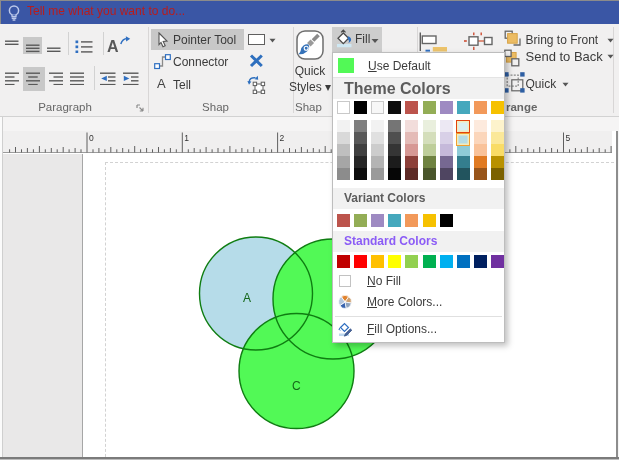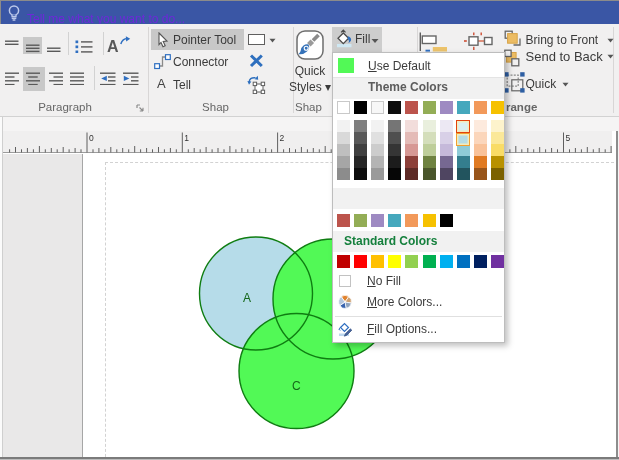--- a/index.html
+++ b/index.html
@@ -5,21 +5,21 @@
 .abs{position:absolute;}
 div{box-sizing:border-box;}
 </style></head><body>
 <div class="abs" style="left:0;top:0;width:619px;height:460px;background:#fff;"></div>
 <div class="abs" style="left:0;top:0;width:619px;height:24px;background:#3a56a5;border-top:1px solid #8b8b8b;border-left:1px solid #8b8b8b;"></div>
 <svg style="position:absolute;left:7px;top:3.5px;" width="14" height="17" viewBox="0 0 14 17">
     <circle cx="7" cy="6.5" r="4.6" fill="none" stroke="#bcc8ea" stroke-width="1.5"></circle>
     <path d="M5 10.5 L5 12.5 L9 12.5 L9 10.5" fill="#3e5dab" stroke="#bcc8ea" stroke-width="1.3"></path>
     <path d="M4.7 14.2 H9.3 M5.6 16 H8.4" stroke="#bcc8ea" stroke-width="1.4"></path>
   </svg>
-<div class="abs" style="left:27px;top:12px;font-size:12px;color:#6d28d9;">Tell me what you want to do...</div>
+<div class="abs" style="left:27px;top:4px;font-size:12px;color:#b91c1c;">Tell me what you want to do...</div>
 <div class="abs" style="left:0;top:24px;width:619px;height:93px;background:#f1f0f0;border-bottom:1px solid #d2d2d2;"></div>
 <div class="abs" style="left:147.5px;top:27px;width:1px;height:86px;background:#d8d6d6;"></div>
 <div class="abs" style="left:292.5px;top:27px;width:1px;height:86px;background:#d8d6d6;"></div>
 <div class="abs" style="left:417.0px;top:27px;width:1px;height:86px;background:#d8d6d6;"></div>
 <div class="abs" style="left:613.0px;top:27px;width:1px;height:86px;background:#d8d6d6;"></div>
 <div class="abs" style="left:22.5px;top:36.5px;width:19.5px;height:17.5px;background:#c8c8c8;"></div>
 <svg style="position:absolute;left:5px;top:39.5px;" width="16" height="6" viewBox="0 0 16 6">
     <rect x="0" y="0.5" width="13.5" height="1.4" fill="#595959"></rect>
     <rect x="0" y="3.6" width="13.5" height="1.4" fill="#595959"></rect>
   </svg>
@@ -214,21 +214,21 @@
     <text x="142" y="180" font-size="12" fill="#15671a" font-family="Liberation Sans">C</text>
   </svg>
 <div class="abs" style="left:616.2px;top:131px;width:1.8px;height:329px;background:#8d8d8d;"></div>
 <div class="abs" style="left:618px;top:131px;width:1px;height:329px;background:#f5f5f5;"></div>
 <div class="abs" style="left:0;top:457px;width:619px;height:2.7px;background:#7b7b7b;"></div>
 <div class="abs" style="left:0;top:459.4px;width:619px;height:0.6px;background:#bdbdbd;"></div>
 <div class="abs" style="left:332px;top:52px;width:173px;height:291px;background:#fff;border:1px solid #bdbdbd;box-shadow:3px 3px 6px rgba(0,0,0,0.25);">
     <div style="position:absolute;left:5px;top:4.5px;width:15.5px;height:15.5px;background:#52f956;"></div>
     <div style="position:absolute;left:35px;top:6px;font-size:12px;color:#3c3c3c;"><span style="text-decoration:underline">U</span>se Default</div>
     <div style="position:absolute;left:0px;top:24px;width:171px;height:22px;background:#f1f1f1;border-top:1px solid #e4e4e4;"></div>
-    <div style="position:absolute;left:11px;top:27px;font-size:12px;font-weight:bold;color:#5c5c5c;margin-left:24px;">Theme Colors</div>
+    <div style="position:absolute;left:11px;top:27px;font-size:16px;font-weight:bold;color:#5c5c5c;">Theme Colors</div>
     <div style="position:absolute;left:4.0px;top:47.5px;width:13.0px;height:13.0px;background:#ffffff;border:1px solid #c9c9c9;box-sizing:border-box"></div>
     <div style="position:absolute;left:21.1px;top:47.5px;width:13.0px;height:13.0px;background:#000000;box-sizing:border-box"></div>
     <div style="position:absolute;left:38.2px;top:47.5px;width:13.0px;height:13.0px;background:#f7f7f7;border:1px solid #c9c9c9;box-sizing:border-box"></div>
     <div style="position:absolute;left:55.3px;top:47.5px;width:13.0px;height:13.0px;background:#0d0d0d;box-sizing:border-box"></div>
     <div style="position:absolute;left:72.4px;top:47.5px;width:13.0px;height:13.0px;background:#bc544c;box-sizing:border-box"></div>
     <div style="position:absolute;left:89.5px;top:47.5px;width:13.0px;height:13.0px;background:#93ad56;box-sizing:border-box"></div>
     <div style="position:absolute;left:106.6px;top:47.5px;width:13.0px;height:13.0px;background:#9e8ac2;box-sizing:border-box"></div>
     <div style="position:absolute;left:123.7px;top:47.5px;width:13.0px;height:13.0px;background:#45a8bd;box-sizing:border-box"></div>
     <div style="position:absolute;left:140.8px;top:47.5px;width:13.0px;height:13.0px;background:#f2995a;box-sizing:border-box"></div>
     <div style="position:absolute;left:157.9px;top:47.5px;width:13.0px;height:13.0px;background:#f6c100;box-sizing:border-box"></div>
@@ -278,29 +278,30 @@
     <div style="position:absolute;left:140.8px;top:102.85px;width:13.0px;height:11.85px;background:#e07a22"></div>
     <div style="position:absolute;left:140.8px;top:114.70px;width:13.0px;height:11.85px;background:#99551a"></div>
     <div style="position:absolute;left:157.9px;top:67.30px;width:13.0px;height:11.85px;background:#fdf3cc"></div>
     <div style="position:absolute;left:157.9px;top:79.15px;width:13.0px;height:11.85px;background:#fbe899"></div>
     <div style="position:absolute;left:157.9px;top:91.00px;width:13.0px;height:11.85px;background:#f9dc66"></div>
     <div style="position:absolute;left:157.9px;top:102.85px;width:13.0px;height:11.85px;background:#b89100"></div>
     <div style="position:absolute;left:157.9px;top:114.70px;width:13.0px;height:11.85px;background:#7b6100"></div>
     <div style="position:absolute;left:122.9px;top:66.50px;width:14.6px;height:13.25px;border:1.7px solid #e2430e;box-shadow:inset 0 0 0 1.4px #f2ecc0;box-sizing:border-box"></div>
     <div style="position:absolute;left:122.9px;top:79.85px;width:14.6px;height:13.25px;border:1.7px solid #f0a030;box-shadow:inset 0 0 0 1.4px #f2ecc0;box-sizing:border-box"></div>
     <div style="position:absolute;left:0px;top:135px;width:171px;height:21px;background:#f1f1f1;"></div>
+    <div style="position:absolute;left:11px;top:138px;font-size:12px;font-weight:bold;color:#5c5c5c;">Variant Colors</div>
     <div style="position:absolute;left:4.0px;top:160.5px;width:13.0px;height:13.0px;background:#bc544c;box-sizing:border-box"></div>
     <div style="position:absolute;left:21.1px;top:160.5px;width:13.0px;height:13.0px;background:#93ad56;box-sizing:border-box"></div>
     <div style="position:absolute;left:38.2px;top:160.5px;width:13.0px;height:13.0px;background:#9e8ac2;box-sizing:border-box"></div>
     <div style="position:absolute;left:55.3px;top:160.5px;width:13.0px;height:13.0px;background:#45a8bd;box-sizing:border-box"></div>
     <div style="position:absolute;left:72.4px;top:160.5px;width:13.0px;height:13.0px;background:#f2995a;box-sizing:border-box"></div>
     <div style="position:absolute;left:89.5px;top:160.5px;width:13.0px;height:13.0px;background:#f6c100;box-sizing:border-box"></div>
     <div style="position:absolute;left:106.6px;top:160.5px;width:13.0px;height:13.0px;background:#000000;box-sizing:border-box"></div>
     <div style="position:absolute;left:0px;top:178px;width:171px;height:21px;background:#f1f1f1;"></div>
-    <div style="position:absolute;left:11px;top:181px;font-size:12px;font-weight:bold;color:#15803d;">Standard Colors</div>
+    <div style="position:absolute;left:11px;top:181px;font-size:12px;font-weight:bold;color:#8b5cf6;">Standard Colors</div>
     <div style="position:absolute;left:4.0px;top:201.5px;width:13.0px;height:13.0px;background:#c00000;box-sizing:border-box"></div>
     <div style="position:absolute;left:21.1px;top:201.5px;width:13.0px;height:13.0px;background:#ff0000;box-sizing:border-box"></div>
     <div style="position:absolute;left:38.2px;top:201.5px;width:13.0px;height:13.0px;background:#ffc000;box-sizing:border-box"></div>
     <div style="position:absolute;left:55.3px;top:201.5px;width:13.0px;height:13.0px;background:#ffff00;box-sizing:border-box"></div>
     <div style="position:absolute;left:72.4px;top:201.5px;width:13.0px;height:13.0px;background:#92d050;box-sizing:border-box"></div>
     <div style="position:absolute;left:89.5px;top:201.5px;width:13.0px;height:13.0px;background:#00b050;box-sizing:border-box"></div>
     <div style="position:absolute;left:106.6px;top:201.5px;width:13.0px;height:13.0px;background:#00b0f0;box-sizing:border-box"></div>
     <div style="position:absolute;left:123.7px;top:201.5px;width:13.0px;height:13.0px;background:#0070c0;box-sizing:border-box"></div>
     <div style="position:absolute;left:140.8px;top:201.5px;width:13.0px;height:13.0px;background:#002060;box-sizing:border-box"></div>
     <div style="position:absolute;left:157.9px;top:201.5px;width:13.0px;height:13.0px;background:#7030a0;box-sizing:border-box"></div>

